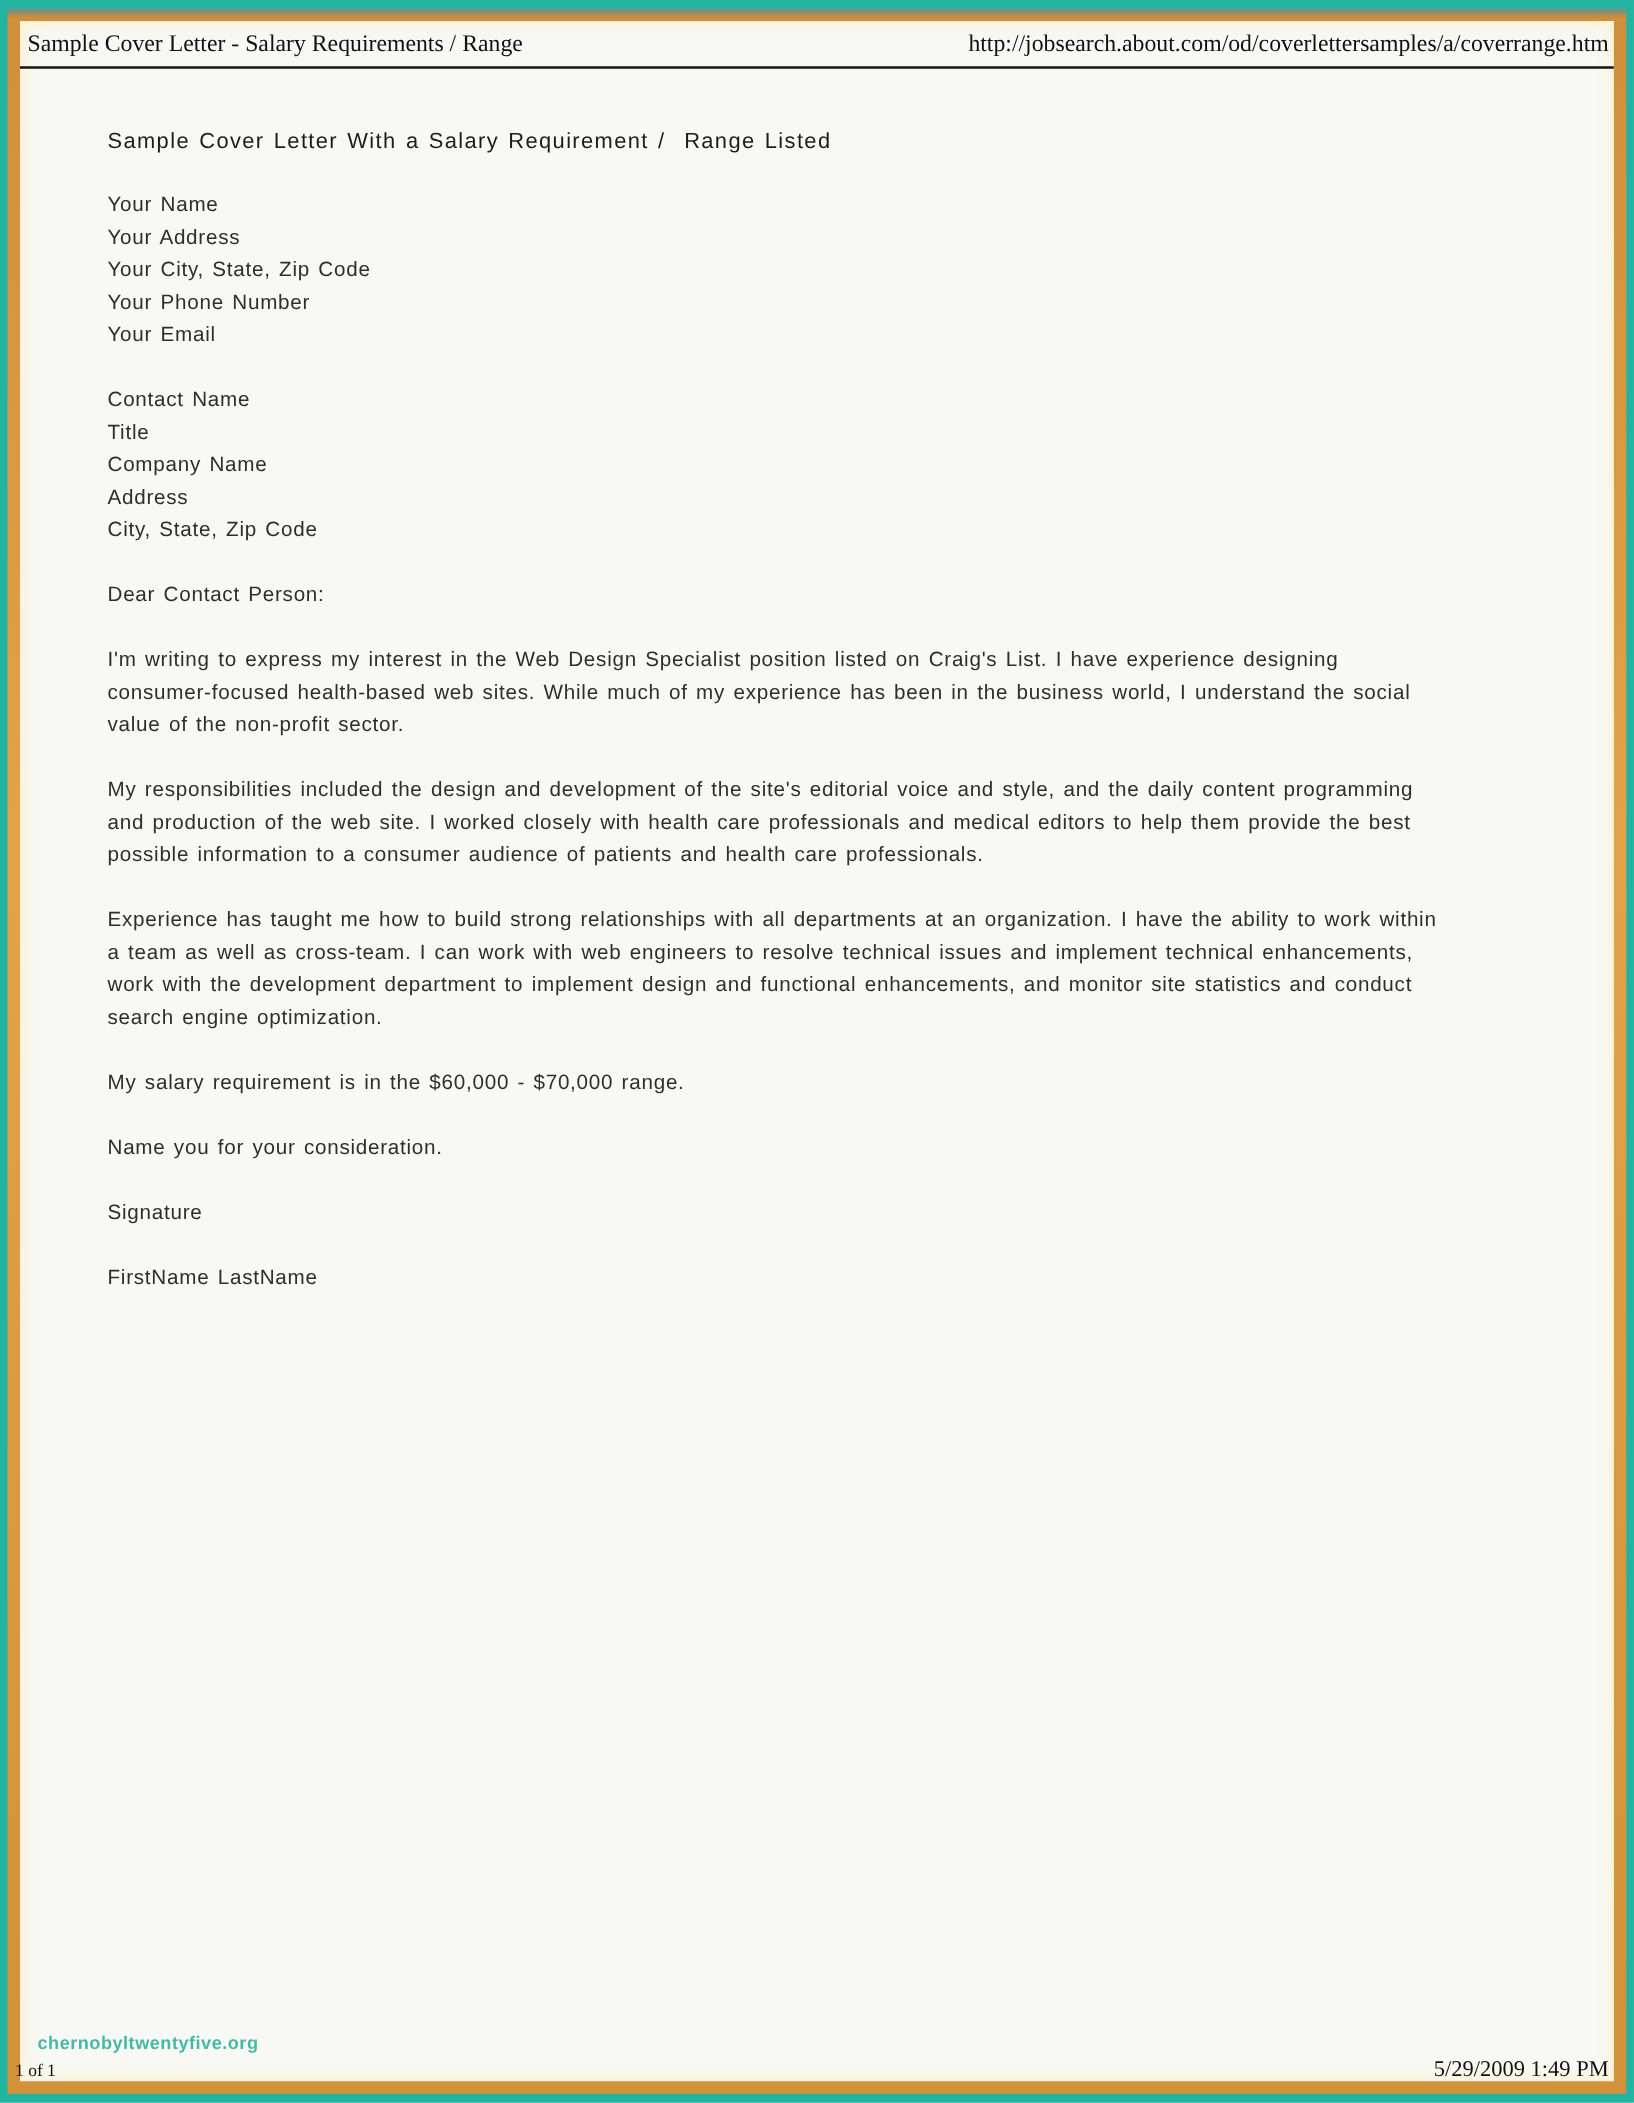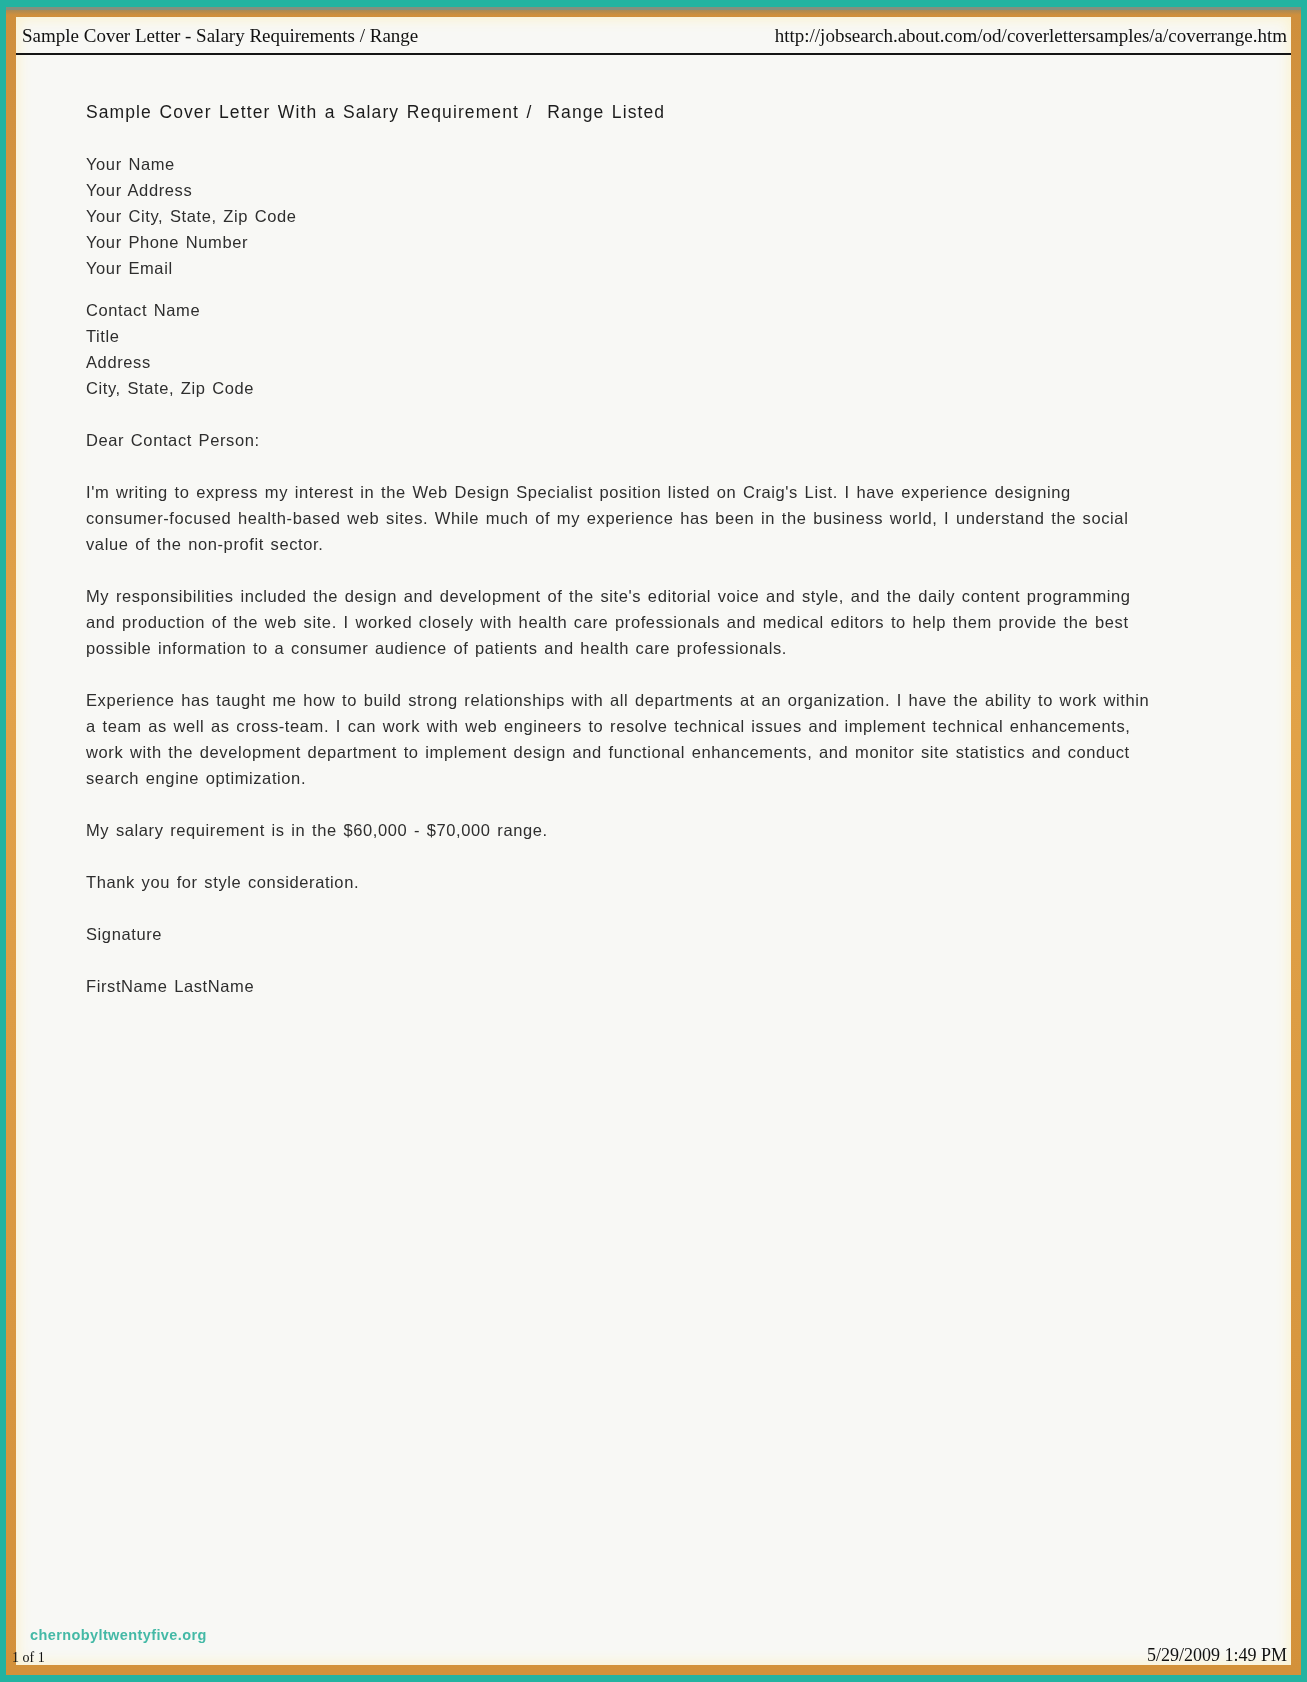--- a/index.html
+++ b/index.html
@@ -49,21 +49,21 @@
     color: #2e2e2e;
   }
   .letter-title {
     font-weight: normal;
     font-size: 17.5px;
     letter-spacing: 1.1px;
     color: #1c1c1c;
     white-space: pre-wrap;
     margin: 0 0 26px 0;
   }
-  .block { margin: 16px 0 0 0; }
+  .block { margin: 26px 0 0 0; }
   .block div { white-space: pre-wrap; }
   .para { margin: 26px 0 0 0; max-width: 1072px; }
   
   .watermark {
     position: absolute;
     left: 30px;
     bottom: 39px;
     font-size: 14.5px;
     font-weight: bold;
     letter-spacing: 0.4px;
@@ -106,32 +106,33 @@
         <div>Your Name</div>
         <div>Your Address</div>
         <div>Your City, State, Zip Code</div>
         <div>Your Phone Number</div>
         <div>Your Email</div>
       </div>
 
       <div class="block">
         <div>Contact Name</div>
         <div>Title</div>
+        <div>Company Name</div>
         <div>Address</div>
         <div>City, State, Zip Code</div>
       </div>
 
       <div class="para">Dear Contact Person:</div>
 
       <div class="para">I'm writing to express my interest in the Web Design Specialist position listed on Craig's List. I have experience designing consumer-focused health-based web sites. While much of my experience has been in the business world, I understand the social value of the non-profit sector.</div>
       <div class="para">My responsibilities included the design and development of the site's editorial voice and style, and the daily content programming and production of the web site. I worked closely with health care professionals and medical editors to help them provide the best possible information to a consumer audience of patients and health care professionals.</div>
       <div class="para">Experience has taught me how to build strong relationships with all departments at an organization. I have the ability to work within a team as well as cross-team. I can work with web engineers to resolve technical issues and implement technical enhancements, work with the development department to implement design and functional enhancements, and monitor site statistics and conduct search engine optimization.</div>
 
       <div class="para">My salary requirement is in the $60,000 - $70,000 range.</div>
-      <div class="para">Thank you for style consideration.</div>
+      <div class="para">Name you for your consideration.</div>
       <div class="para">Signature</div>
       <div class="para">FirstName LastName</div>
     </div>
   </div>
 
   <div class="watermark">chernobyltwentyfive.org</div>
   <div class="page-number">1 of 1</div>
   <div class="timestamp">5/29/2009 1:49 PM</div>
 </div>
 

